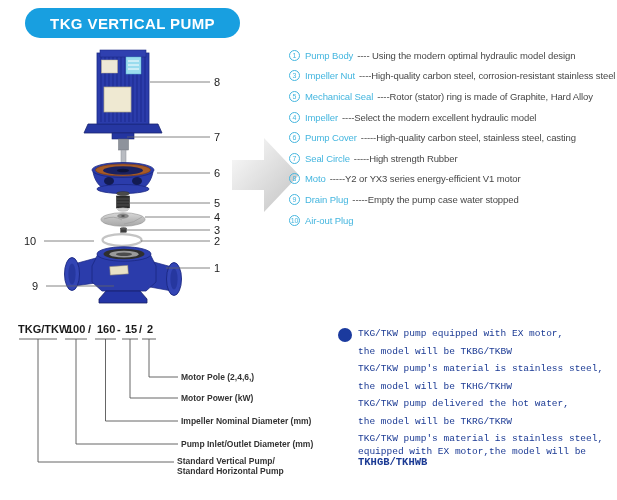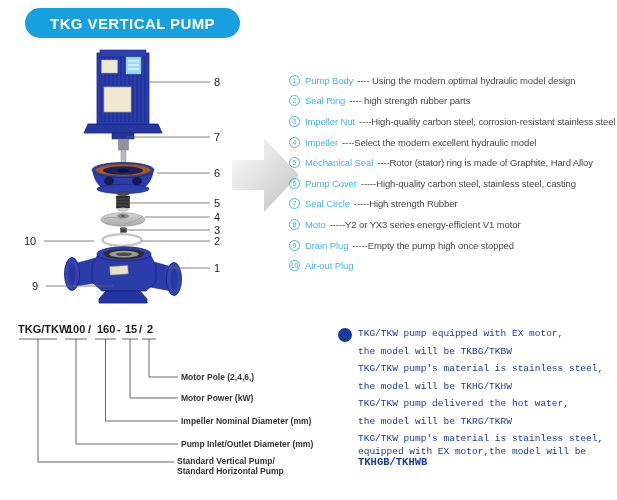--- a/index.html
+++ b/index.html
@@ -12,21 +12,21 @@
 
   .banner{
     position:absolute;left:25px;top:8px;width:215px;height:30px;
     background:#189FE0;border-radius:15px;
     display:flex;align-items:center;justify-content:center;
   }
   .banner span{color:#fff;font-weight:bold;font-size:15px;letter-spacing:.4px;}
 
   .diagram{position:absolute;left:0;top:40px;width:305px;height:265px;}
 
-  .parts{position:absolute;left:289px;top:70px;width:327px;}
+  .parts{position:absolute;left:289px;top:45px;width:327px;}
   .pitem{
     height:20.6px;display:flex;align-items:center;white-space:nowrap;
     font-size:9.5px;letter-spacing:-0.1px;
   }
   .circ{
     flex:0 0 auto;box-sizing:border-box;width:11px;height:11px;
     border:1px solid #45B6DF;border-radius:50%;color:#45B6DF;
     font-size:7px;line-height:9px;display:inline-flex;align-items:center;justify-content:center;
     margin-right:5px;
   }
@@ -165,58 +165,53 @@
   </g>
 </svg>
 
 <div class="parts">
   <div class="pitem">
     <span class="circ">1</span>
     <span class="pname">Pump Body</span>
     <span class="pdesc">---- Using the modern optimal hydraulic model design</span>
   </div>
   <div class="pitem">
-    <span class="circ">2</span>
-    <span class="pname">Seal Ring</span>
-    <span class="pdesc">---- high strength rubber parts</span>
-  </div>
-  <div class="pitem">
     <span class="circ">3</span>
     <span class="pname">Impeller Nut</span>
     <span class="pdesc">----High-quality carbon steel, corrosion-resistant stainless steel</span>
   </div>
   <div class="pitem">
+    <span class="circ">5</span>
+    <span class="pname">Mechanical Seal</span>
+    <span class="pdesc">----Rotor (stator) ring is made of Graphite, Hard Alloy</span>
+  </div>
+  <div class="pitem">
     <span class="circ">4</span>
     <span class="pname">Impeller</span>
     <span class="pdesc">----Select the modern excellent hydraulic model</span>
   </div>
   <div class="pitem">
-    <span class="circ">5</span>
-    <span class="pname">Mechanical Seal</span>
-    <span class="pdesc">----Rotor (stator) ring is made of Graphite, Hard Alloy</span>
-  </div>
-  <div class="pitem">
     <span class="circ">6</span>
     <span class="pname">Pump Cover</span>
     <span class="pdesc">-----High-quality carbon steel, stainless steel, casting</span>
   </div>
   <div class="pitem">
     <span class="circ">7</span>
     <span class="pname">Seal Circle</span>
     <span class="pdesc">-----High strength Rubber</span>
   </div>
   <div class="pitem">
     <span class="circ">8</span>
     <span class="pname">Moto</span>
     <span class="pdesc">-----Y2 or YX3 series energy-efficient V1 motor</span>
   </div>
   <div class="pitem">
     <span class="circ">9</span>
     <span class="pname">Drain Plug</span>
-    <span class="pdesc">-----Empty the pump high once stopped</span>
+    <span class="pdesc">-----Empty the pump case water stopped</span>
   </div>
   <div class="pitem">
     <span class="circ">10</span>
     <span class="pname">Air-out Plug</span>
   </div>
 </div>
 
 <svg class="model" viewBox="0 0 330 180">
   <g fill="#1A1A1A" font-size="11" font-weight="bold">
     <text x="10" y="21">TKG/TKW</text>

